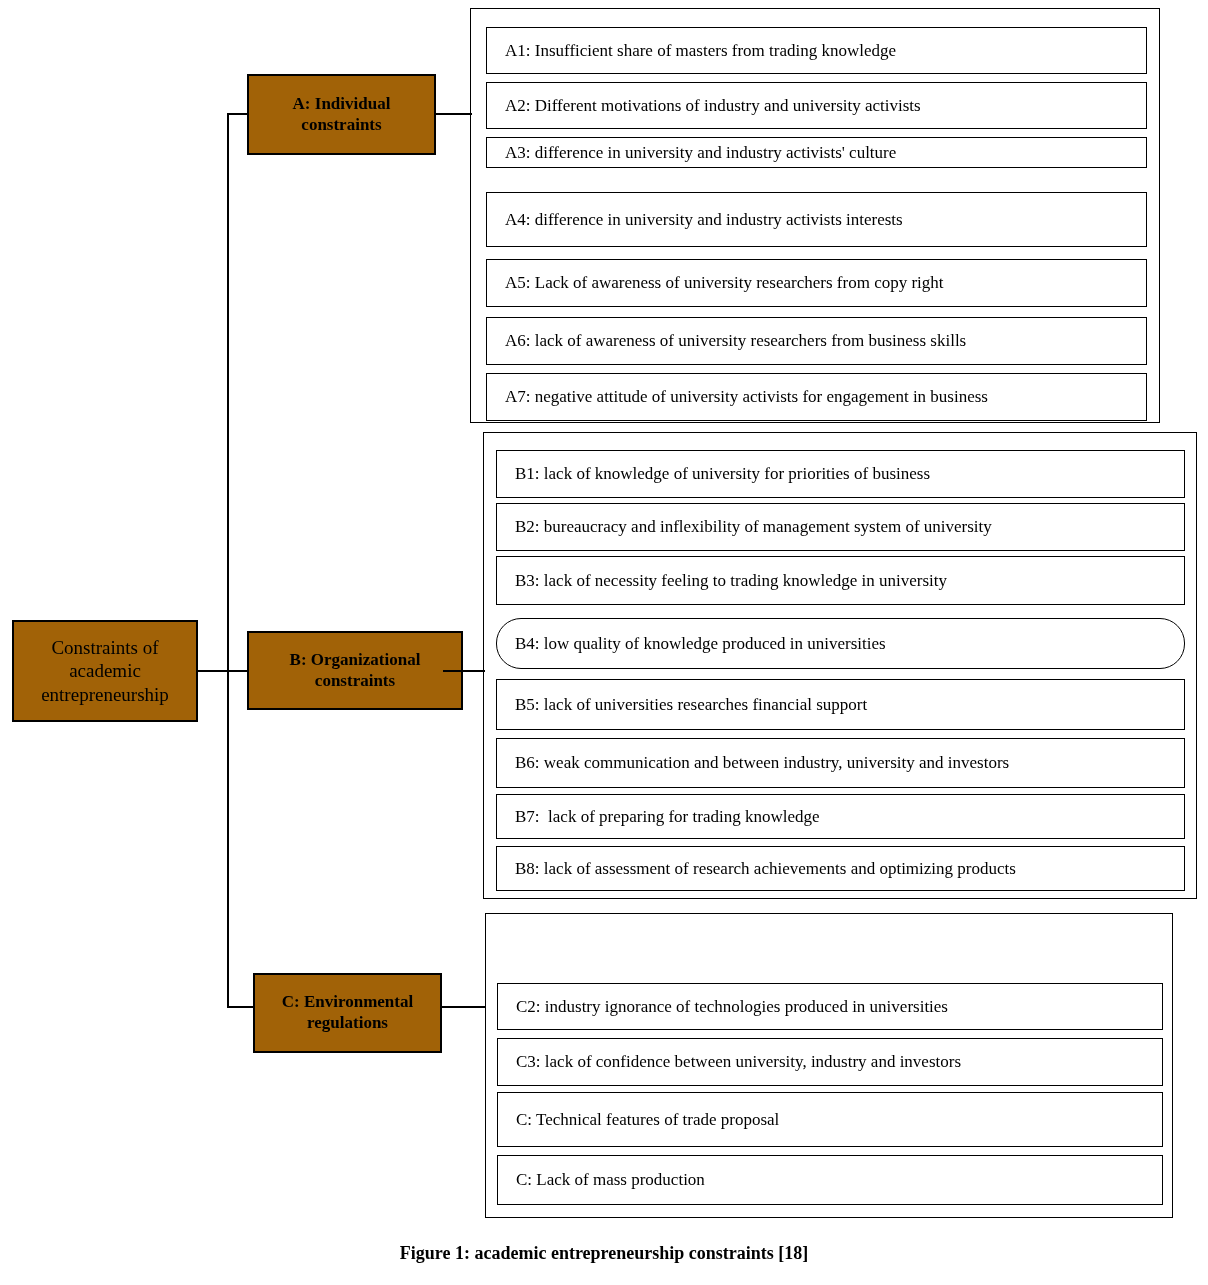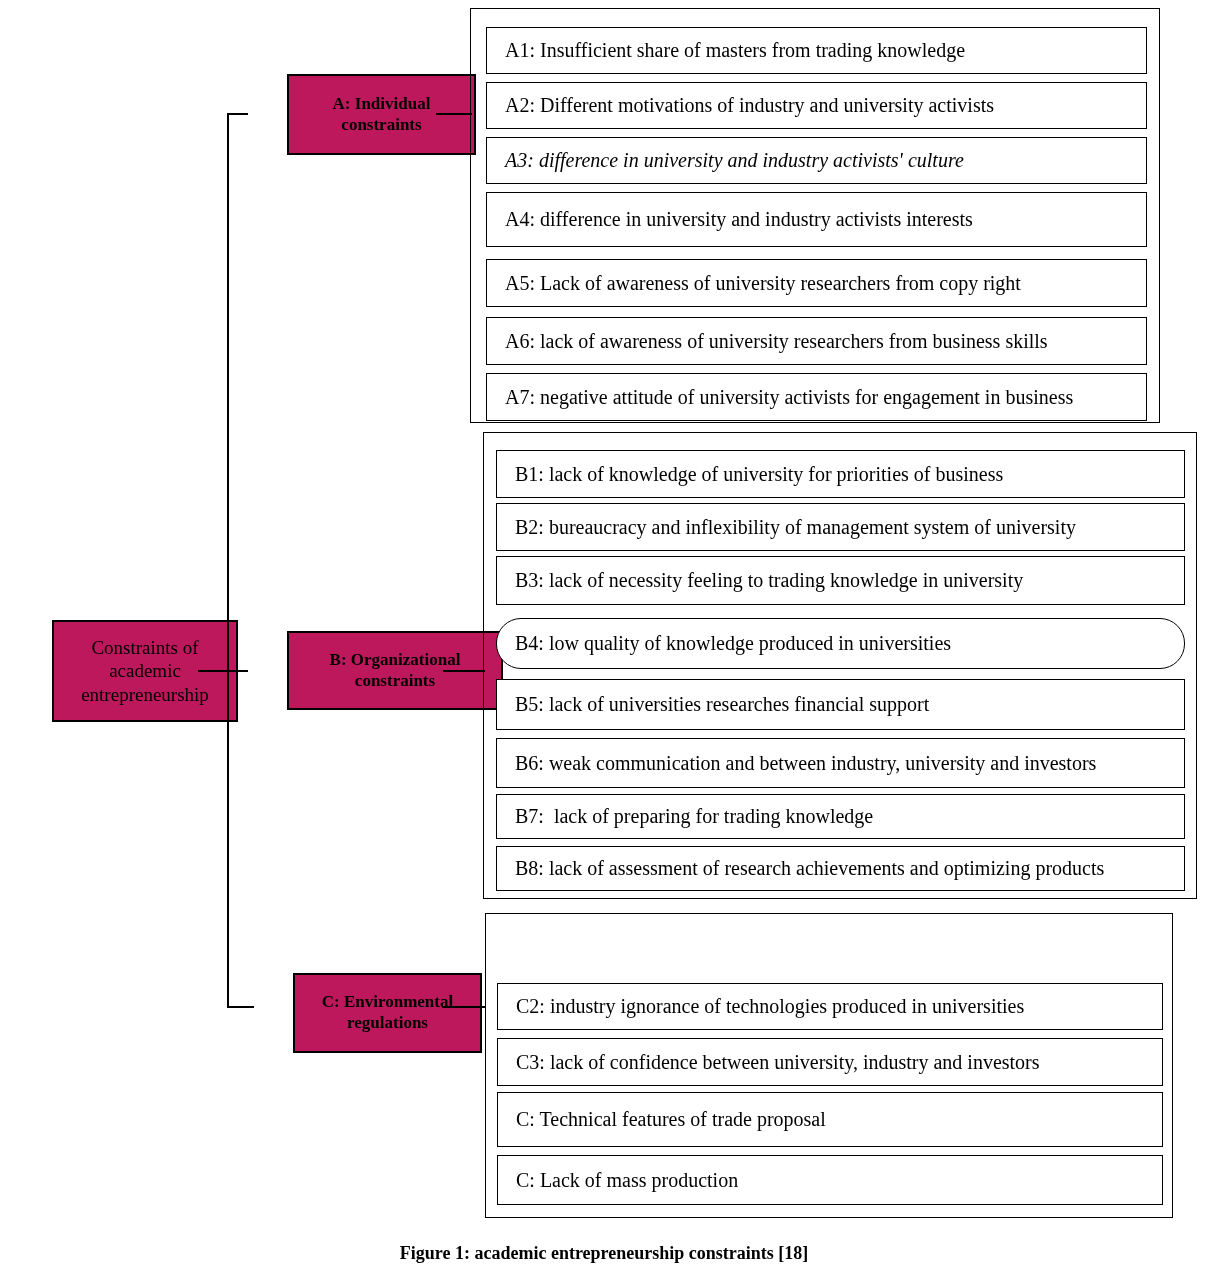--- a/index.html
+++ b/index.html
@@ -19,27 +19,26 @@
     position: absolute;
     left: 0; top: 0;
     width: 1208px;
     height: 1285px;
   }
   
   .node {
     position: absolute;
     box-sizing: border-box;
     border: 2px solid #000000;
-    background: #be185d;
+    background: #a16207;
     display: flex;
     align-items: center;
     justify-content: center;
     text-align: center;
     line-height: 1.22;
-    margin-left: 40px;
   }
   .node-root {
     font-size: 19px;
     font-weight: normal;
   }
   .node-cat {
     font-size: 17px;
     font-weight: bold;
   }
   .group {
@@ -48,21 +47,21 @@
     border: 1px solid #000000;
     background: transparent;
   }
   .leaf {
     position: absolute;
     box-sizing: border-box;
     border: 1px solid #000000;
     background: #ffffff;
     display: flex;
     align-items: center;
-    font-size: 20px;
+    font-size: 17px;
     padding-left: 18px;
     white-space: pre;
   }
   .line-h {
     position: absolute;
     background: #000000;
     height: 2px;
   }
   .line-v {
     position: absolute;
@@ -104,21 +103,21 @@
       <div>A: Individual</div>
       <div>constraints</div>
     </div>
   </div>
   <div class="line-h" style="left:436px; top:113px; width:36px;"></div>
 
   <div class="group" style="left:470px; top:8px; width:690px; height:415px;"></div>
 
   <div class="leaf" style="left:486px; top:27px; width:661px; height:47px;">A1: Insufficient share of masters from trading knowledge</div>
   <div class="leaf" style="left:486px; top:82px; width:661px; height:47px;">A2: Different motivations of industry and university activists</div>
-  <div class="leaf" style="left:486px; top:137px; width:661px; height:47px;font-style:italic;">A3: difference in university and industry activists' culture</div>
+  <div class="leaf" style="left:486px; top:137px; width:661px; height:31px;">A3: difference in university and industry activists' culture</div>
   <div class="leaf" style="left:486px; top:192px; width:661px; height:55px;">A4: difference in university and industry activists interests</div>
   <div class="leaf" style="left:486px; top:259px; width:661px; height:48px;">A5: Lack of awareness of university researchers from copy right</div>
   <div class="leaf" style="left:486px; top:317px; width:661px; height:48px;">A6: lack of awareness of university researchers from business skills</div>
   <div class="leaf" style="left:486px; top:373px; width:661px; height:48px;">A7: negative attitude of university activists for engagement in business</div>
 
   <div class="node node-cat" style="left:247px; top:631px; width:216px; height:79px;">
     <div>
       <div>B: Organizational</div>
       <div>constraints</div>
     </div>

